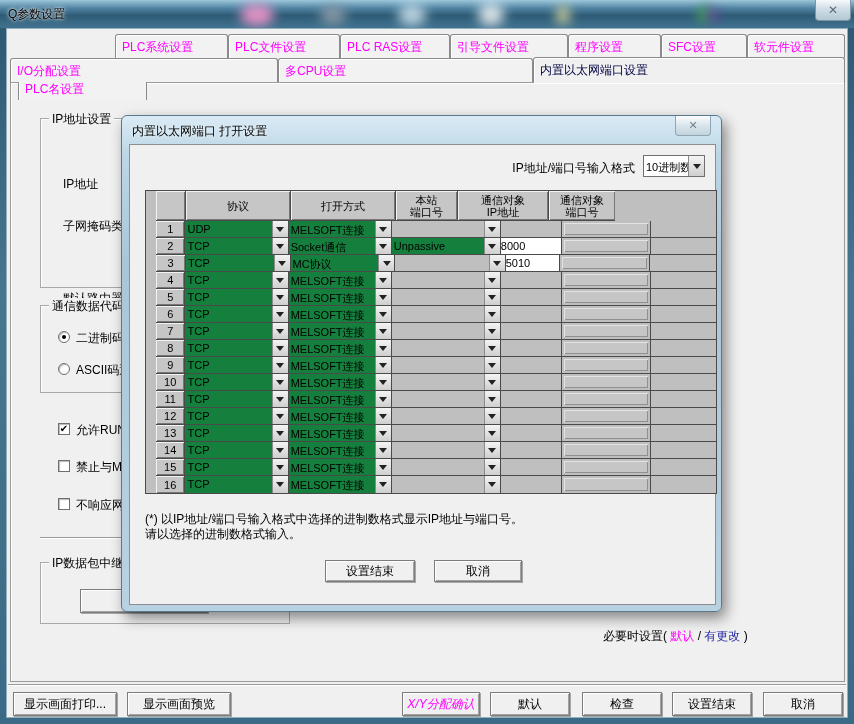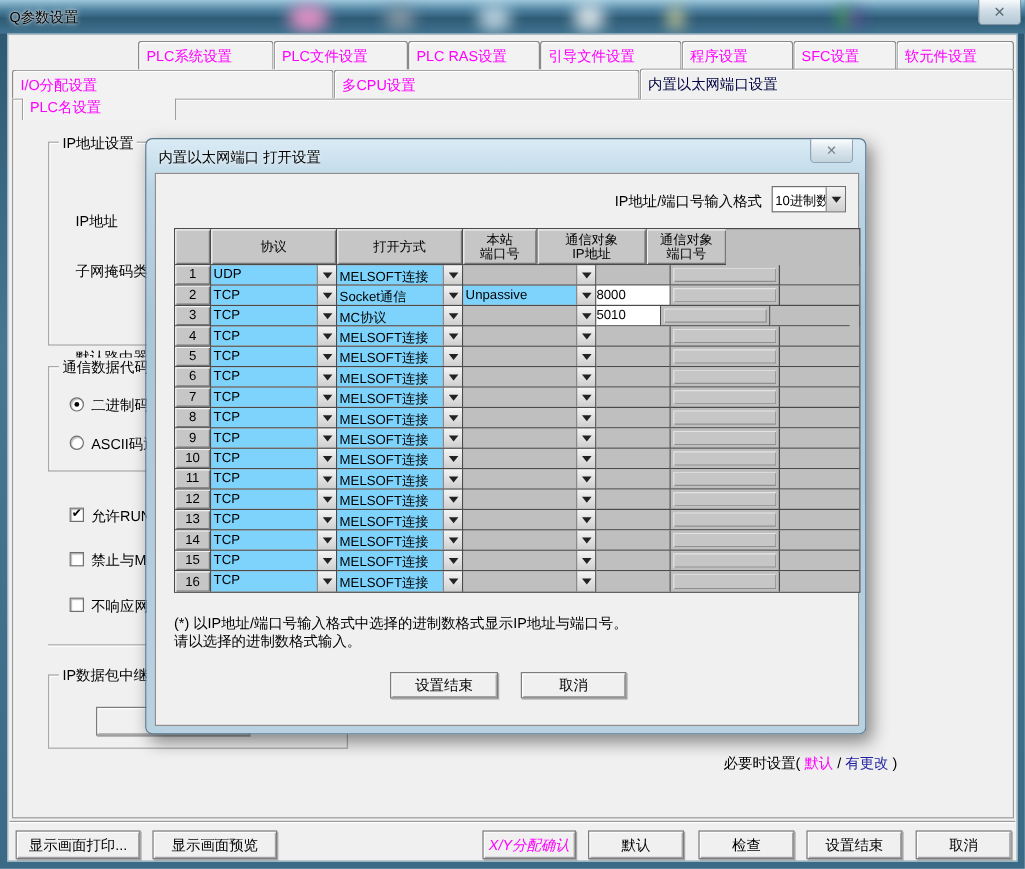--- a/index.html
+++ b/index.html
@@ -65,31 +65,31 @@
   #format-label { position:absolute; right:80px; top:15px; font-size:12px; }
   #format-combo { position:absolute; left:513px; top:10px; width:62px; height:22px;
     display:flex; border:1px solid #6f6f6f; background:#fff; }
   #format-combo .fval { flex:1; font-size:11px; padding:4px 1px 0 2px; white-space:nowrap; overflow:hidden; }
   .carrow { width:16px; background:linear-gradient(180deg,#f4f4f4,#cfcfcf); border-left:1px solid #8a8a8a;
     display:flex; align-items:center; justify-content:center; }
   .carrow::before { content:''; width:0; height:0; border-left:4px solid transparent;
     border-right:4px solid transparent; border-top:5px solid #222; }
 
   
-  #open-table { position:absolute; left:15px; top:45px; width:572px; border:1px solid #4a4a4a; background:#bfbfbf; }
+  #open-table { position:absolute; left:15px; top:45px; width:572px; border:1px solid #4a4a4a; background:#bfbfbf;padding-left:10px; }
   .trow { display:flex; height:17px; }
   .trow.header { height:30px; }
   .tcell { border-right:1px solid #4a4a4a; border-bottom:1px solid #4a4a4a; overflow:hidden; position:relative; }
   .tcell:last-child { border-right:none; }
   .trow:last-child .tcell { border-bottom:none; }
   .hcell, .numcell { background:#c6c6c6; box-shadow:inset 1px 1px 0 #f2f2f2, inset -1px -1px 0 #777777;
     display:flex; align-items:center; justify-content:center; font-size:11px; line-height:12px;
     text-align:center; white-space:pre-line; }
   .combo { display:flex; height:100%; }
-  .combo .fval { flex:1; background:#7dd3fc; font-size:11px; padding:2px 0 0 2px;
+  .combo .fval { flex:1; background:#15803d; font-size:11px; padding:2px 0 0 2px;
     white-space:nowrap; overflow:hidden; }
   .combo .fval.empty { background:#bfbfbf; }
   .portcell { background:#bfbfbf; font-size:11px; padding:2px 3px 0 0; }
   .portcell.filled { background:#fff; }
   .ipcell { background:#bfbfbf; }
   .ipcell::after { content:''; position:absolute; left:2px; right:2px; top:2px; bottom:2px;
     background:#c6c6c6; box-shadow:inset 1px 1px 0 #e3e3e3, inset -1px -1px 0 #8f8f8f; }
   .rportcell { background:#bfbfbf; }
 
   #note1, #note2 { position:absolute; left:15px; font-size:12px; white-space:nowrap; }

